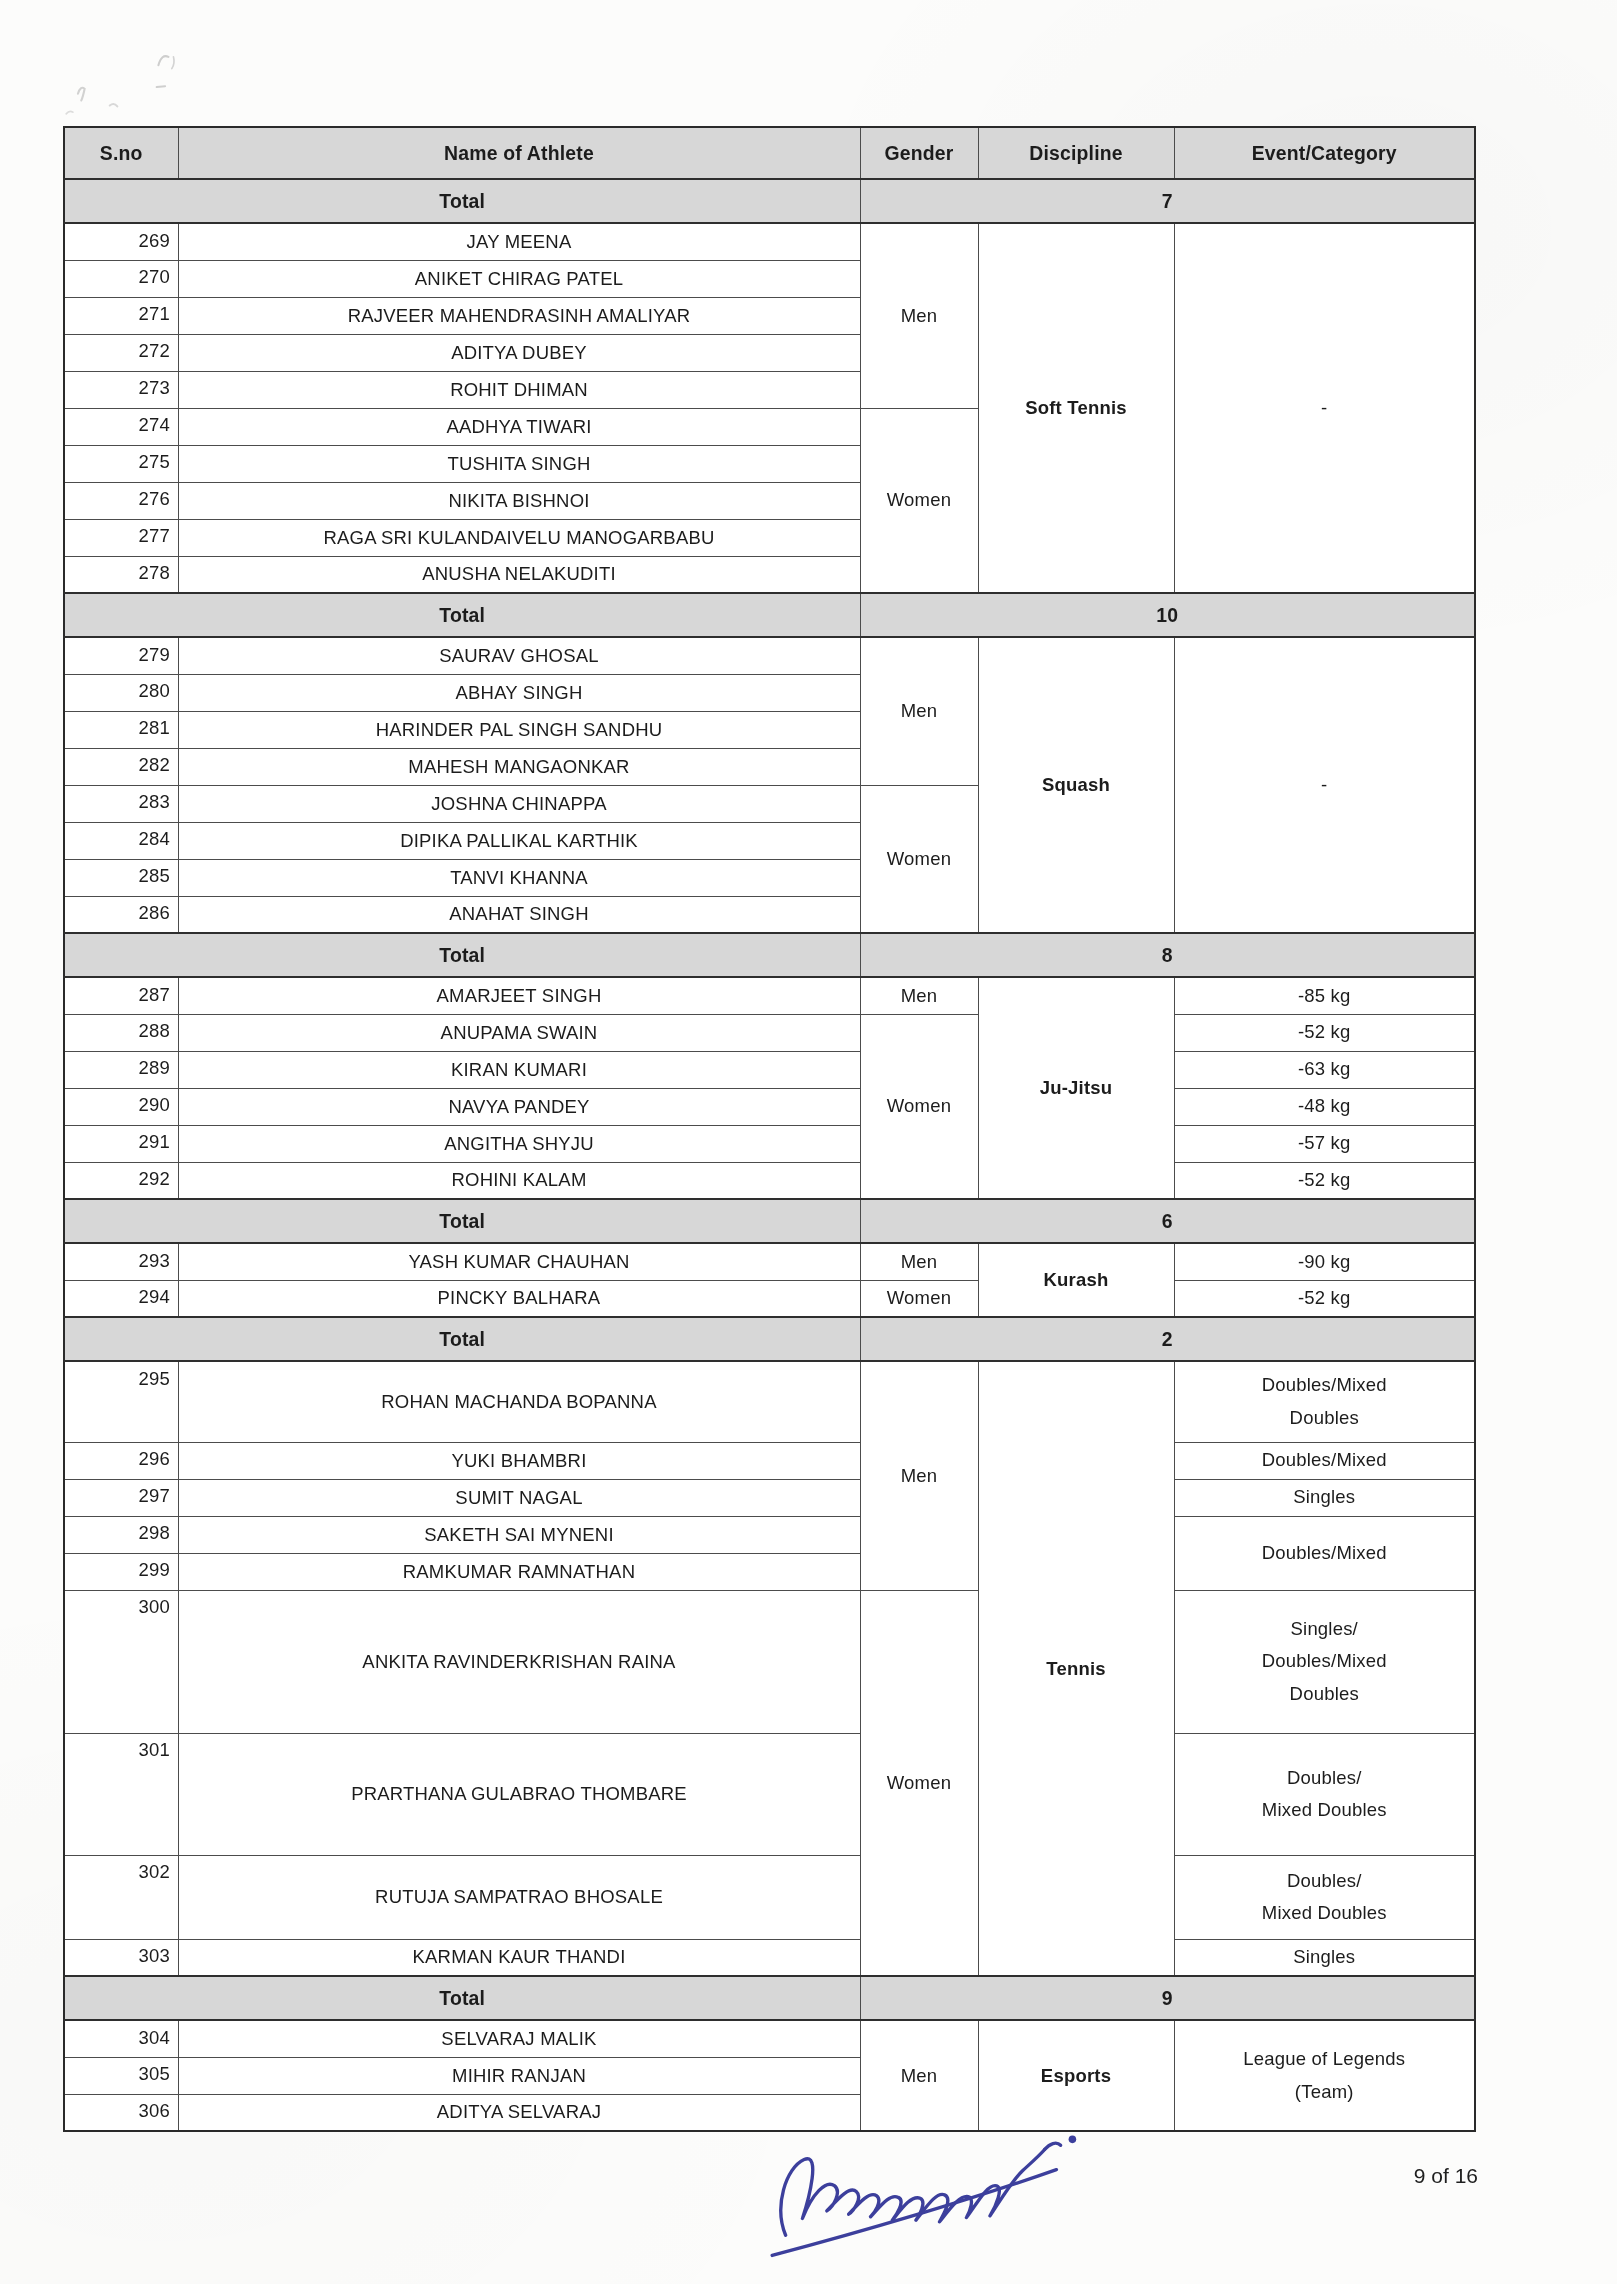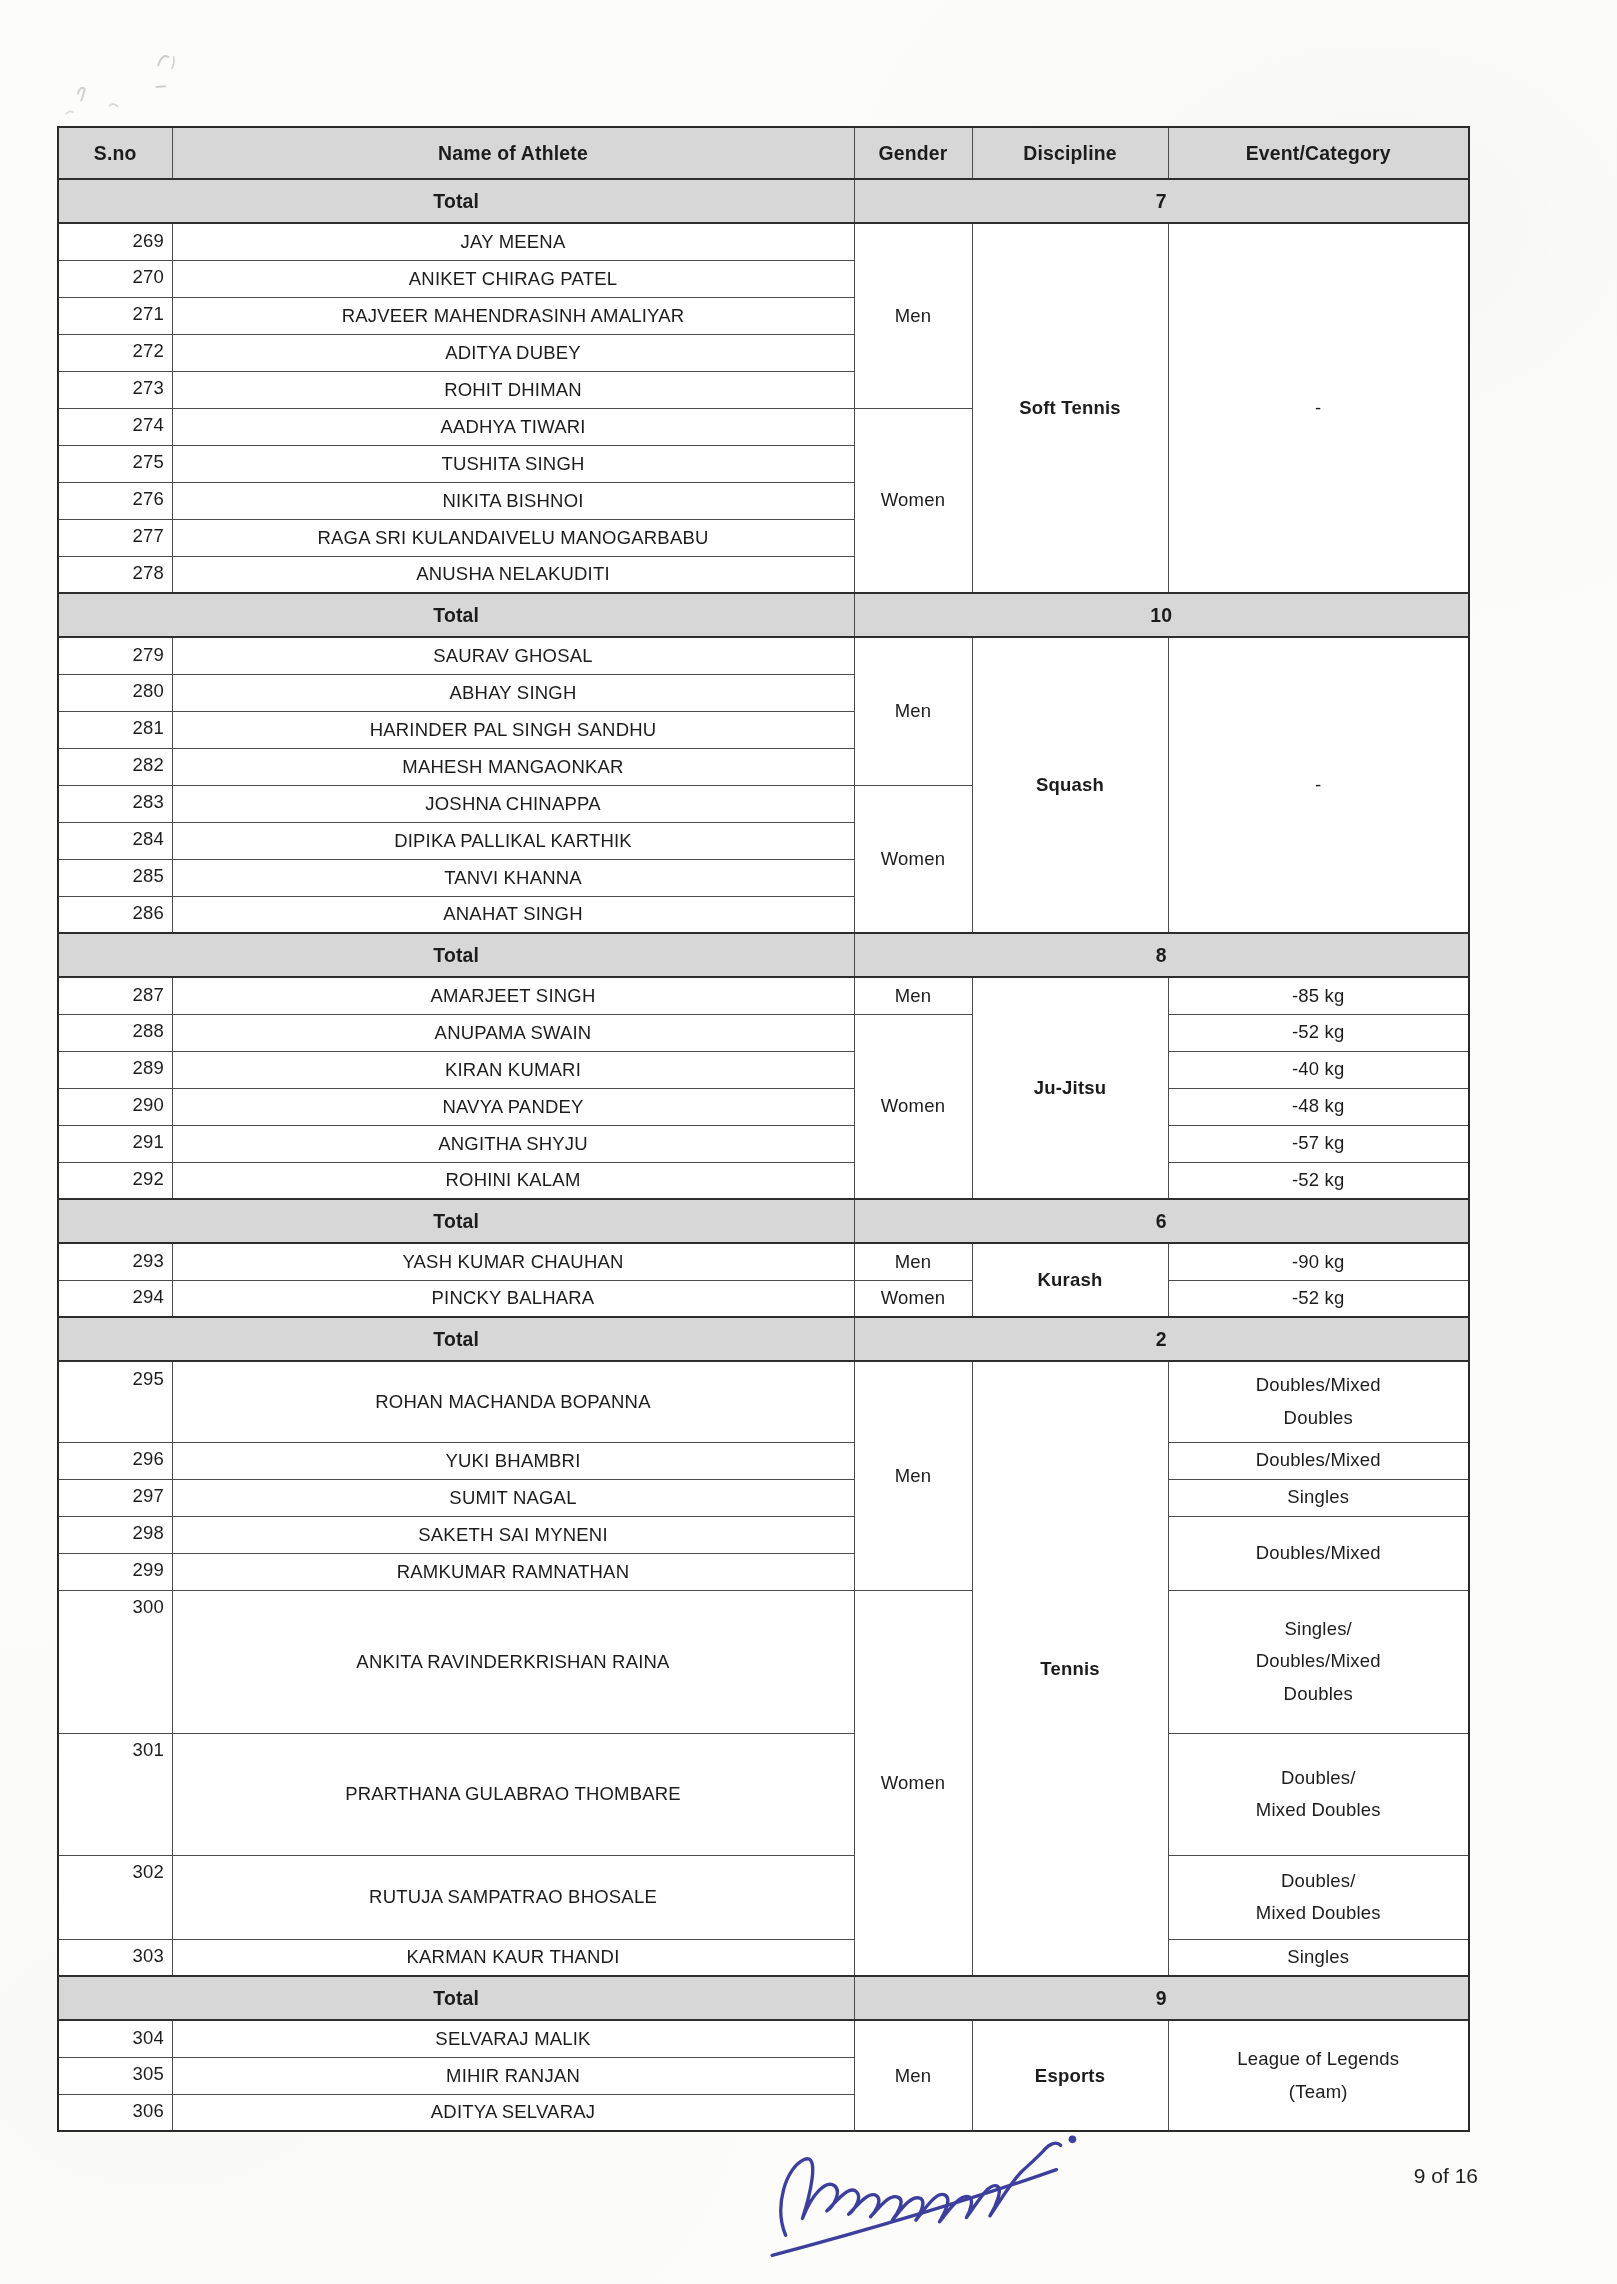--- a/index.html
+++ b/index.html
@@ -16,21 +16,21 @@
       radial-gradient(1011px 758px at 85% 10%, rgba(0,0,0,0.018), rgba(0,0,0,0) 60%),
       radial-gradient(1179px 842px at 10% 90%, rgba(0,0,0,0.015), rgba(0,0,0,0) 60%),
       #fcfcfb;
     overflow: hidden;
   }
   
   .pencil { position: absolute; opacity: 0.55; }
 
   table.roster {
     position: absolute;
-    left: 57px;
+    left: 63px;
     top: 126px;
     width: 1411px;
     border-collapse: collapse;
     table-layout: fixed;
     background: #ffffff;
     border: 2.5px solid #2a2a2a;
     color: #1c1c1c;
   }
   table.roster th, table.roster td {
     border: 1.7px solid #4c4c4c;
@@ -231,21 +231,21 @@
         </tr>
         <tr style="height: 37px; padding-left: 28px;">
           <td class="sno">288</td>
           <td class="name">ANUPAMA SWAIN</td>
           <td class="gender" rowspan="5">Women</td>
           <td class="event" rowspan="1">-52 kg</td>
         </tr>
         <tr style="height: 37px;">
           <td class="sno">289</td>
           <td class="name">KIRAN KUMARI</td>
-          <td class="event" rowspan="1">-40 kg</td>
+          <td class="event" rowspan="1">-63 kg</td>
         </tr>
         <tr style="height: 37px;">
           <td class="sno">290</td>
           <td class="name">NAVYA PANDEY</td>
           <td class="event" rowspan="1">-48 kg</td>
         </tr>
         <tr style="height: 37px;">
           <td class="sno">291</td>
           <td class="name">ANGITHA SHYJU</td>
           <td class="event" rowspan="1">-57 kg</td>

